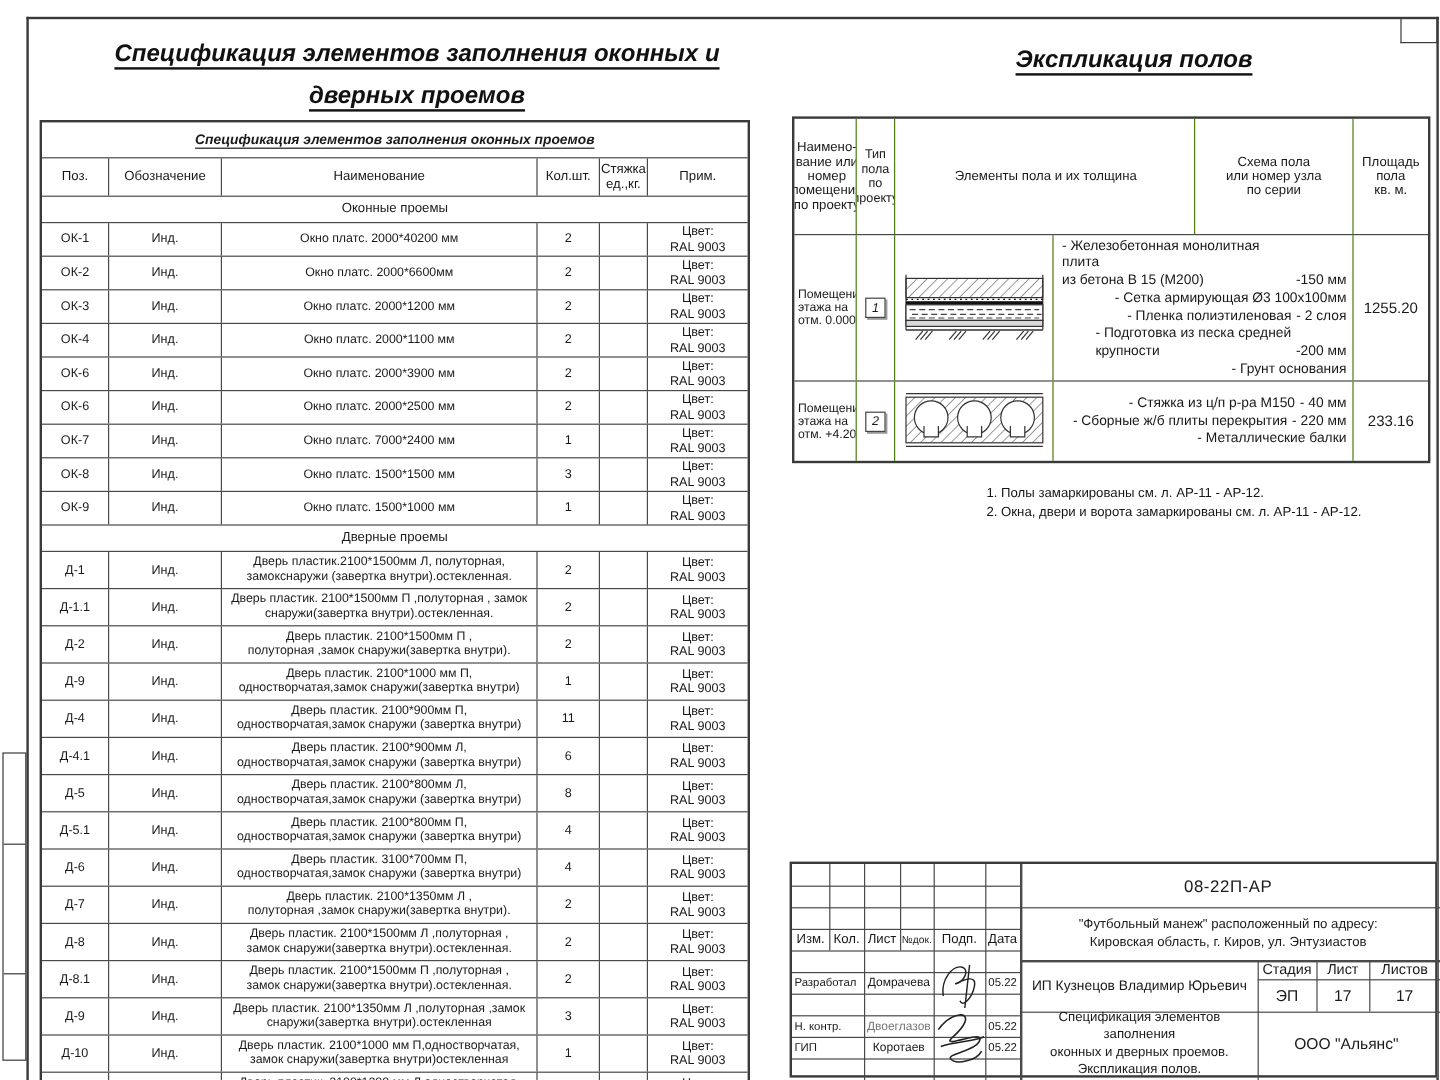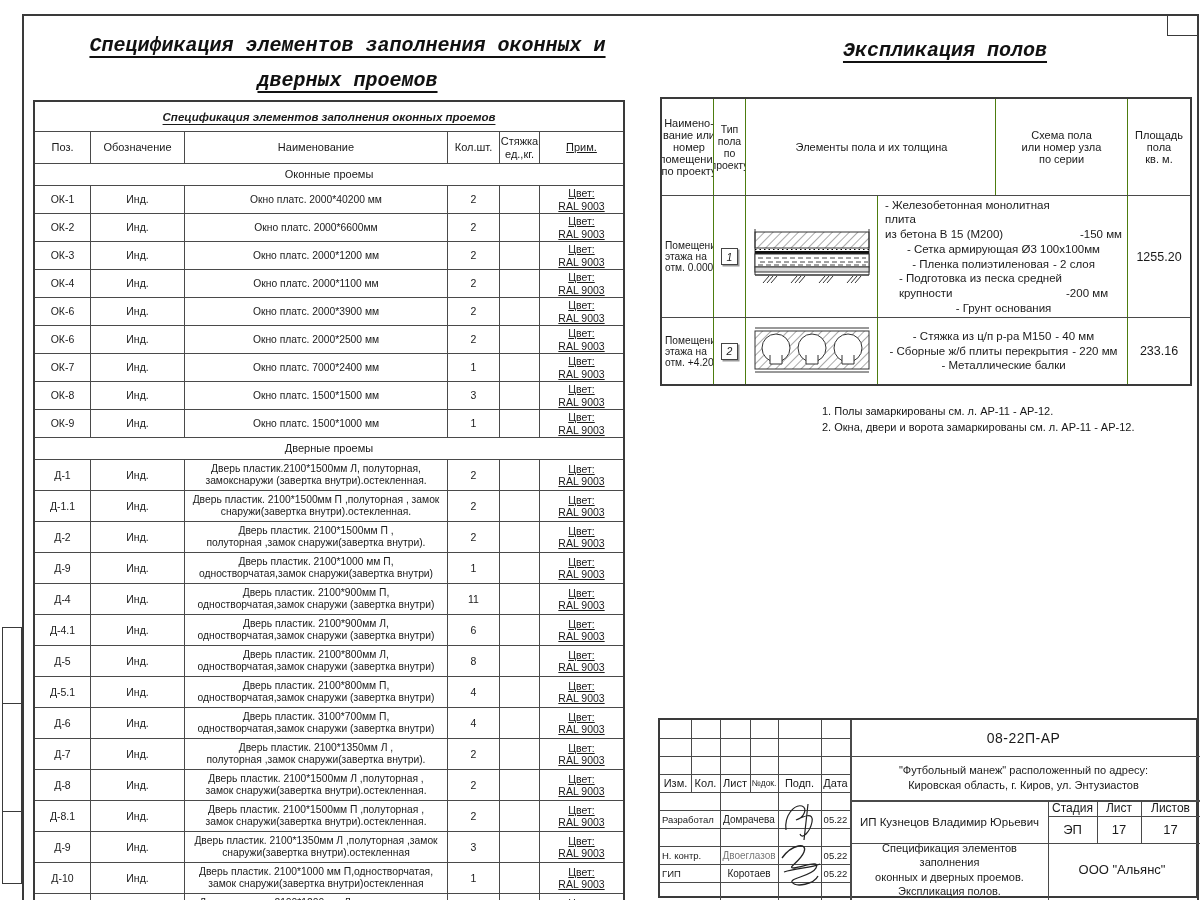--- a/index.html
+++ b/index.html
@@ -2,53 +2,53 @@
 <html><head>
 <meta charset="utf-8">
 <style>
   html,body{margin:0;padding:0;background:#fff;}
   .sheet{position:relative;width:1200px;height:900px;background:#fff;overflow:hidden;
          font-family:"Liberation Sans",sans-serif;color:#1a1a1a;}
   .abs{position:absolute;}
   .line{position:absolute;background:#3a3a3a;}
   
   .big-title{position:absolute;text-align:center;font-style:italic;font-weight:bold;
-             font-size:20px;line-height:1.75;color:#111;font-family:Liberation Mono, monospace;}
+             font-size:20px;line-height:1.75;color:#111;}
   .big-title span{text-decoration:underline;text-underline-offset:5px;}
   
   .spec-table{position:absolute;left:33px;top:100px;width:592px;border:2px solid #3a3a3a;
               box-sizing:border-box;background:#fff;}
   .t-title{height:29px;border-bottom:1px solid #4a4a4a;display:flex;align-items:center;
            justify-content:center;font-style:italic;font-weight:bold;font-size:11.5px;}
   .t-title span{text-decoration:underline;text-underline-offset:3px;}
   .t-header{display:flex;border-bottom:1px solid #4a4a4a;height:31px;}
   .scell{box-sizing:border-box;border-right:1px solid #4a4a4a;display:flex;align-items:center;
          justify-content:center;text-align:center;font-size:10.5px;line-height:1.15;
          white-space:pre-line;overflow:hidden;}
   .scell:last-child{border-right:none;}
   .c-pos{width:56px;}.c-des{width:94px;}.c-name{width:263px;font-size:10.3px;}
-  .c-qty{width:52px;}.c-mass{width:40px;font-size:10px;}.c-prim{width:83px;text-decoration:underline;}
+  .c-qty{width:52px;}.c-mass{width:40px;font-size:10px;}.c-prim{width:83px;}
   .t-header .scell{font-size:11px;}
   .srow{display:flex;border-bottom:1px solid #4a4a4a;}
   #spec-body .srow:last-child{border-bottom:none;}
   .win{height:27px;}.door{height:30px;}
   .ssec{height:21px;}
   .ssec .scell{width:100%;border-right:none;font-size:11px;}
   
   .ftable{position:absolute;left:660px;top:97px;width:532px;border:2px solid #3a3a3a;
           box-sizing:border-box;background:#fff;}
   .frow{display:flex;border-bottom:1px solid #4a4a4a;}
   .ftable .frow:last-child{border-bottom:none;}
   .fcell{box-sizing:border-box;border-right:1px solid #4d7c0f;display:flex;align-items:center;
          justify-content:center;text-align:center;white-space:pre-line;overflow:hidden;}
   .fcell:last-child{border-right:none;}
   .f-name{width:52px;font-size:10.2px;text-align:left;justify-content:flex-start;padding-left:3px;}
   .f-type{width:32px;}
   .f-schema{width:132px;}
-  .f-el{width:250px;flex-direction:column;align-items:center;justify-content:center;
+  .f-el{width:250px;flex-direction:column;align-items:flex-end;justify-content:center;
         padding:3px 5px 3px 7px;text-align:left;}
   .f-area{width:62px;font-size:12.5px;}
   .f-head{height:96px;}
   .f-head .fcell{font-size:11px;}
   .f-r1{height:121px;}
   .f-r2{height:66px;}
   .el-line{display:flex;justify-content:space-between;align-items:flex-end;
            font-size:11.5px;line-height:1.28;}
   .el-left{white-space:pre-line;}
   .el-right{white-space:nowrap;padding-left:4px;}

